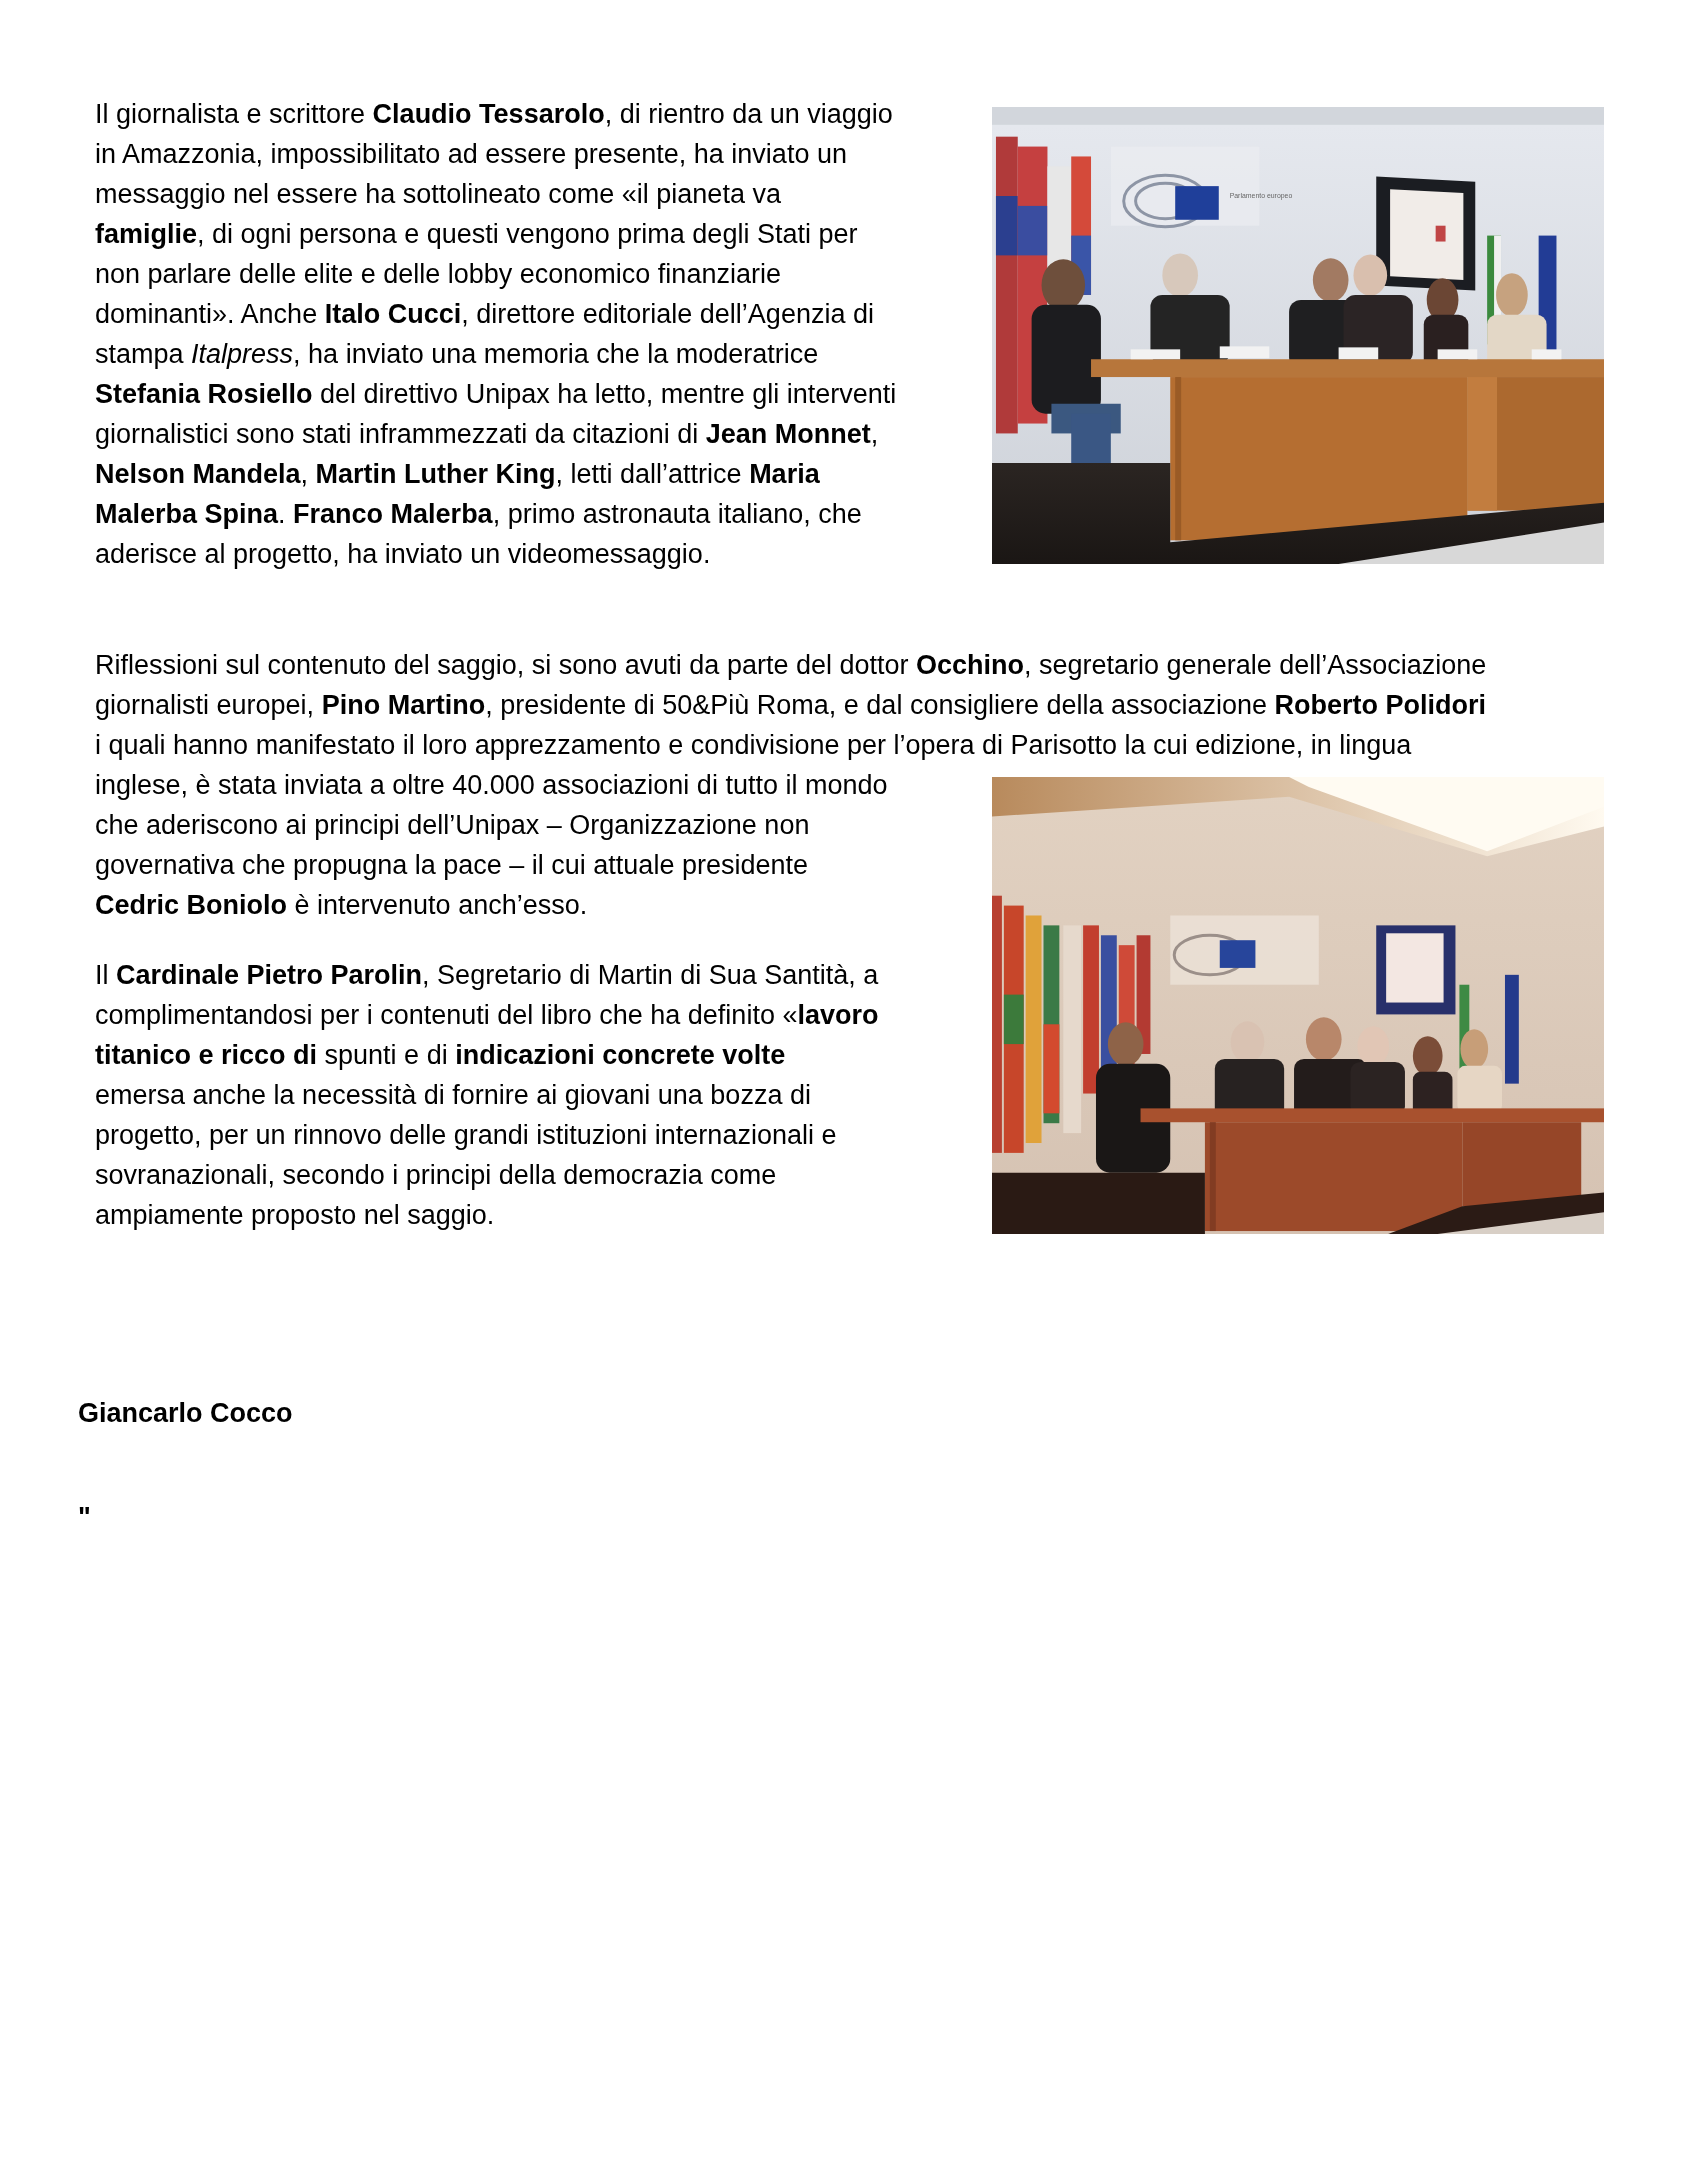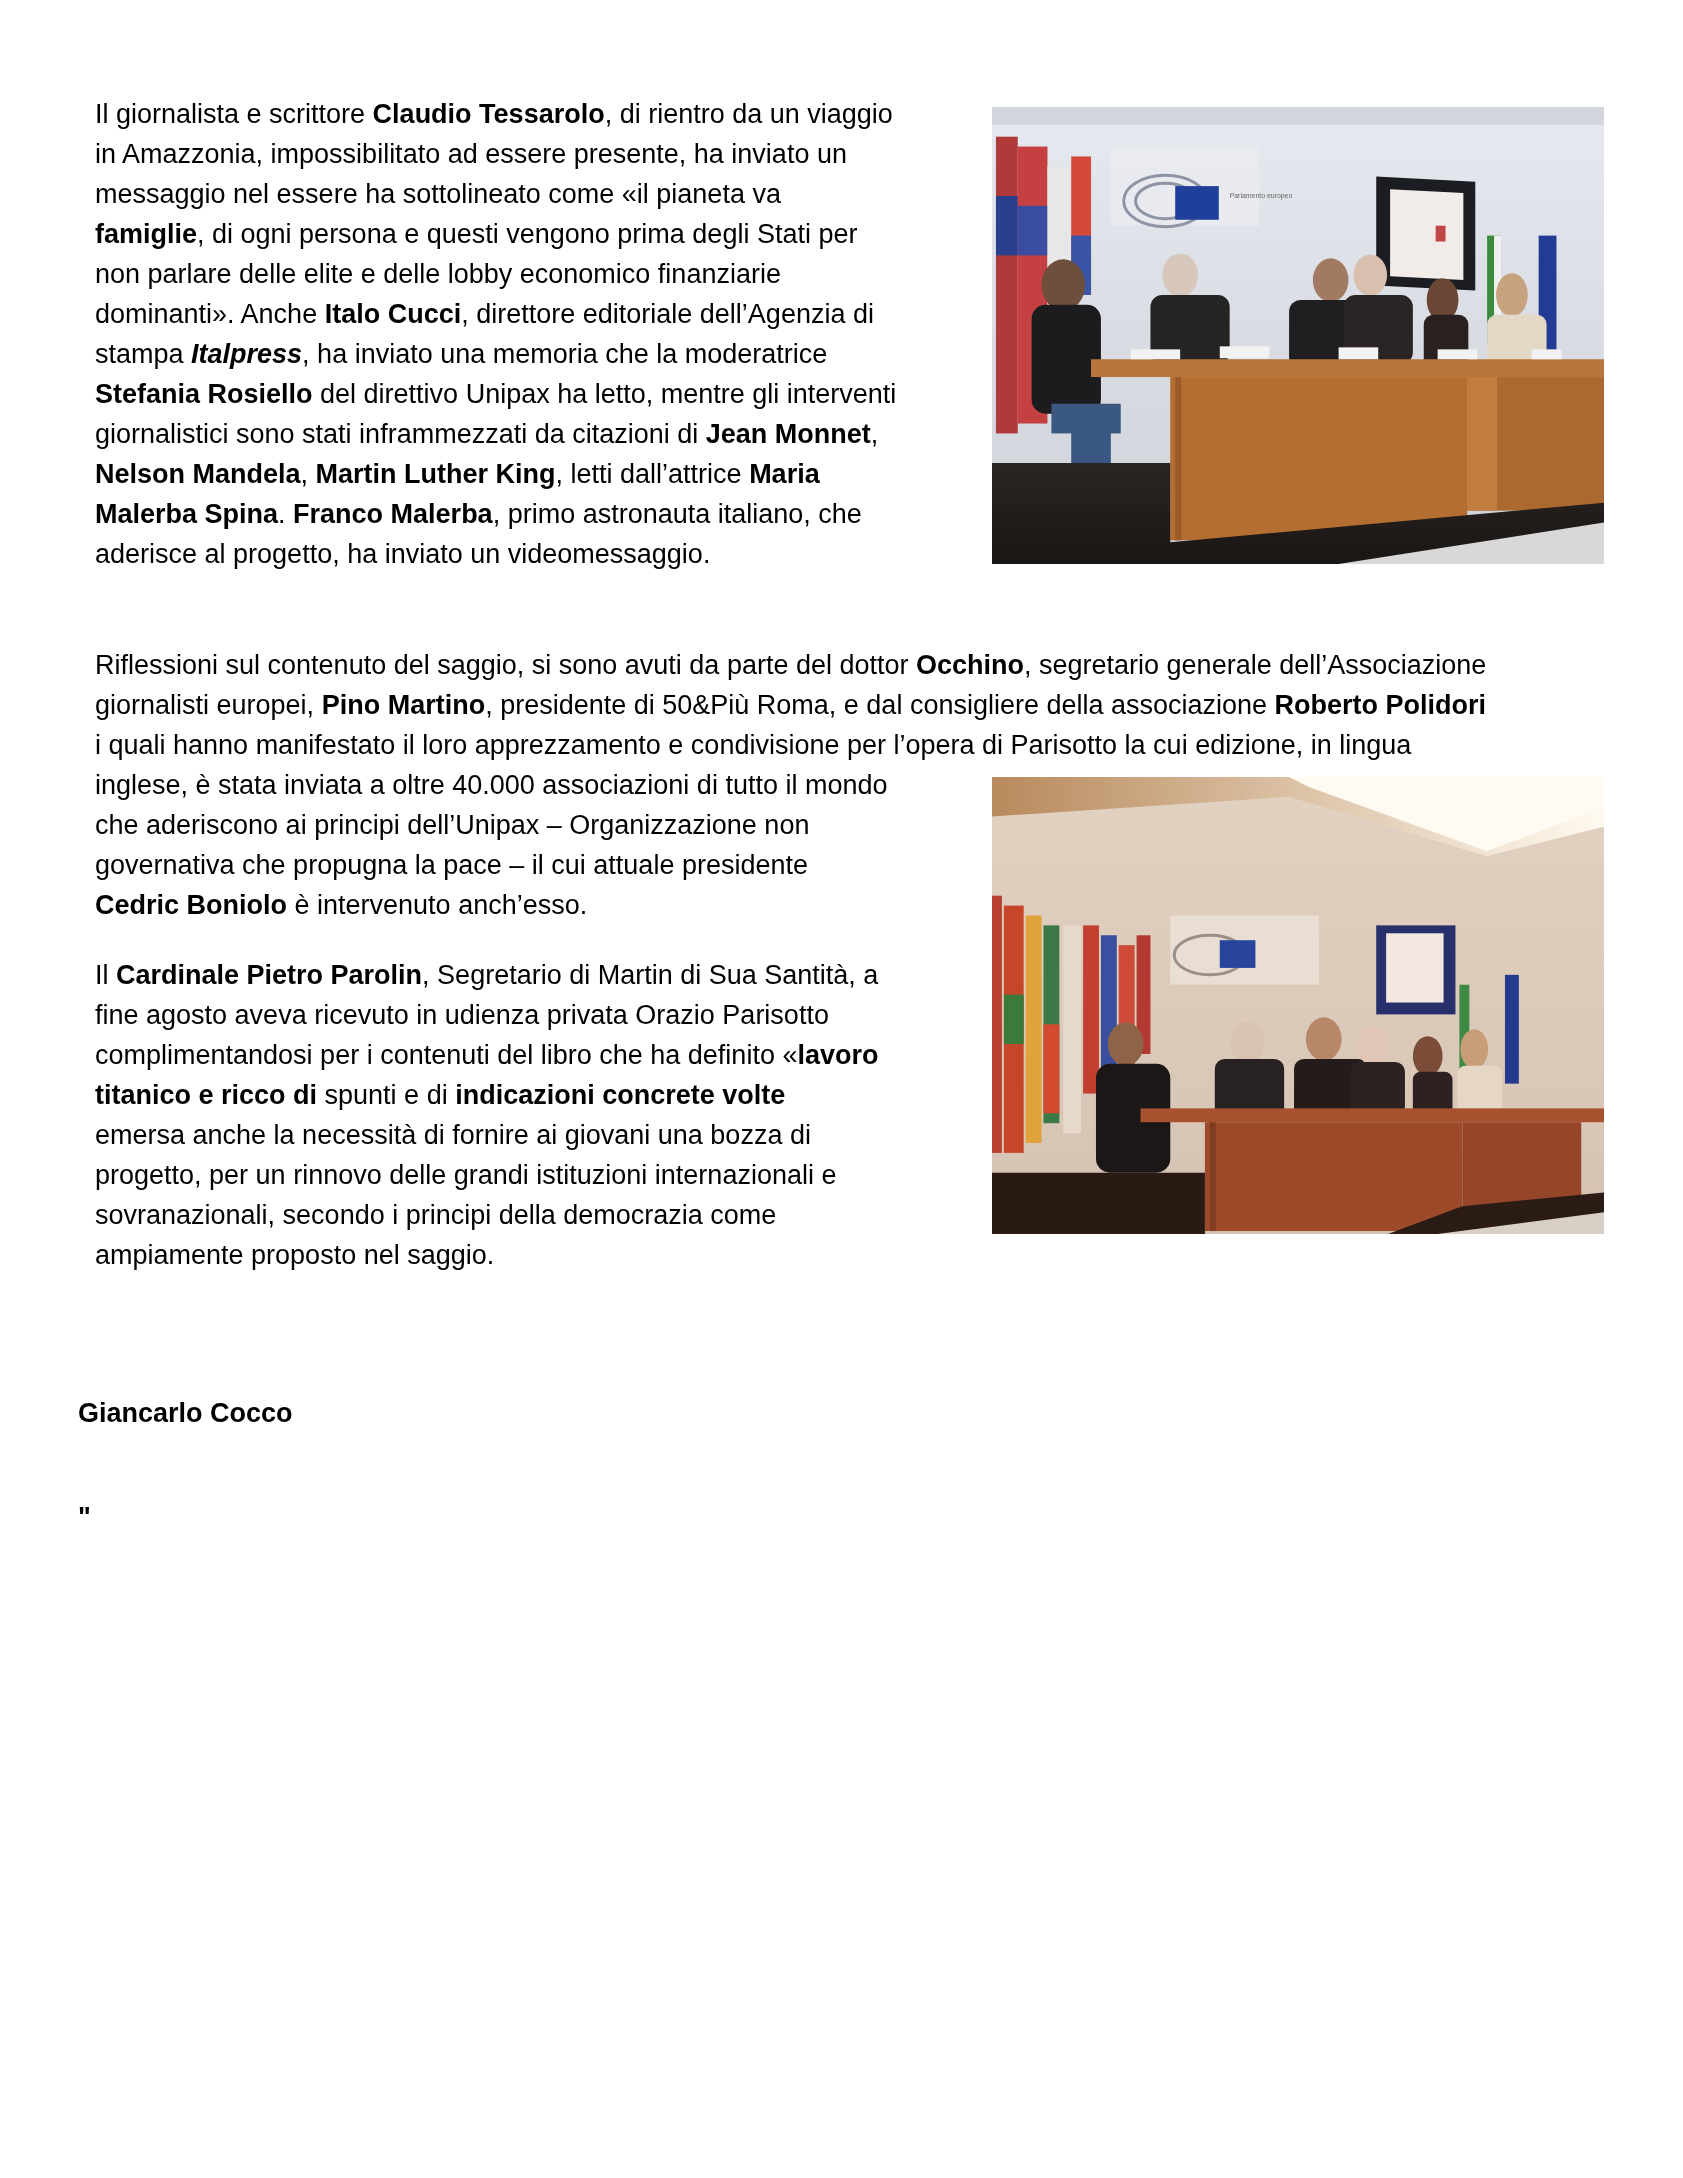--- a/index.html
+++ b/index.html
@@ -2,21 +2,21 @@
 <html><head>
 <meta charset="utf-8">
 <style>
   html, body { margin: 0; padding: 0; background: #ffffff; }
   body {
     width: 1683px; height: 2178px; position: relative; overflow: hidden;
     font-family: "Liberation Sans", sans-serif; color: #000;
   }
   .para { font-size: 27px; line-height: 40px; margin: 17px; }
   b { font-weight: bold; }
-  i { font-style: italic; font-weight: bold; }
+  i { font-style: italic; }
   .p1 { position: absolute; left: 78px; top: 77px; width: 896px; }
   .p2 { position: absolute; left: 78px; top: 628px; width: 1544px; }
   .p3 { position: absolute; left: 78px; top: 938px; width: 896px; }
   .sig { position: absolute; left: 78px; top: 1393px; font-size: 27px; line-height: 40px; font-weight: bold; margin: 0; }
   .quote { position: absolute; left: 78px; top: 1502px; font-size: 27px; font-weight: bold; margin: 0; }
   .line { display: block; white-space: nowrap; }
 
   .photo { position: absolute; overflow: hidden; }
   .photo1 { left: 992px; top: 107px; width: 612px; height: 457px; background: #c9ccd3; }
   .photo2 { left: 992px; top: 777px; width: 612px; height: 457px; background: #c49a6a; }
@@ -43,21 +43,20 @@
     <span class="line"><span>Riflessioni sul contenuto del saggio, si sono avuti da parte del dottor  </span><b>Occhino</b><span>, segretario generale dell’Associazione</span></span>
     <span class="line"><span>giornalisti europei, </span><b>Pino Martino</b><span>, presidente di 50&amp;Più Roma, e dal consigliere della associazione  </span><b>Roberto Polidori</b></span>
     <span class="line"><span>i quali hanno manifestato il loro apprezzamento e condivisione per l’opera di Parisotto la cui edizione, in lingua</span></span>
     <span class="line"><span>inglese, è stata inviata a oltre 40.000 associazioni di tutto il mondo</span></span>
     <span class="line"><span>che aderiscono ai principi dell’Unipax – Organizzazione non</span></span>
     <span class="line"><span>governativa che propugna la pace – il cui attuale presidente</span></span>
     <span class="line"><b>Cedric Boniolo</b><span> è intervenuto anch’esso.</span></span>
   </div>
 <div class="para p3">
     <span class="line"><span>Il </span><b>Cardinale Pietro Parolin</b><span>, Segretario di Martin di Sua Santità, a</span></span>
-    <span class="line"><span>fine agosto aveva ricevuto in udienza privata Orazio Parisotto</span></span>
     <span class="line"><span>complimentandosi per i contenuti del libro che ha definito «</span><b>lavoro</b></span>
     <span class="line"><b>titanico e ricco di</b><span> spunti e di </span><b>indicazioni concrete volte</b></span>
     <span class="line"><span>emersa anche la necessità di fornire ai giovani una bozza di</span></span>
     <span class="line"><span>progetto, per un rinnovo delle grandi istituzioni internazionali e</span></span>
     <span class="line"><span>sovranazionali, secondo i principi della democrazia come</span></span>
     <span class="line"><span>ampiamente proposto nel saggio.</span></span>
   </div>
 
 <p class="sig">Giancarlo Cocco</p>
 <p class="quote">"</p>

